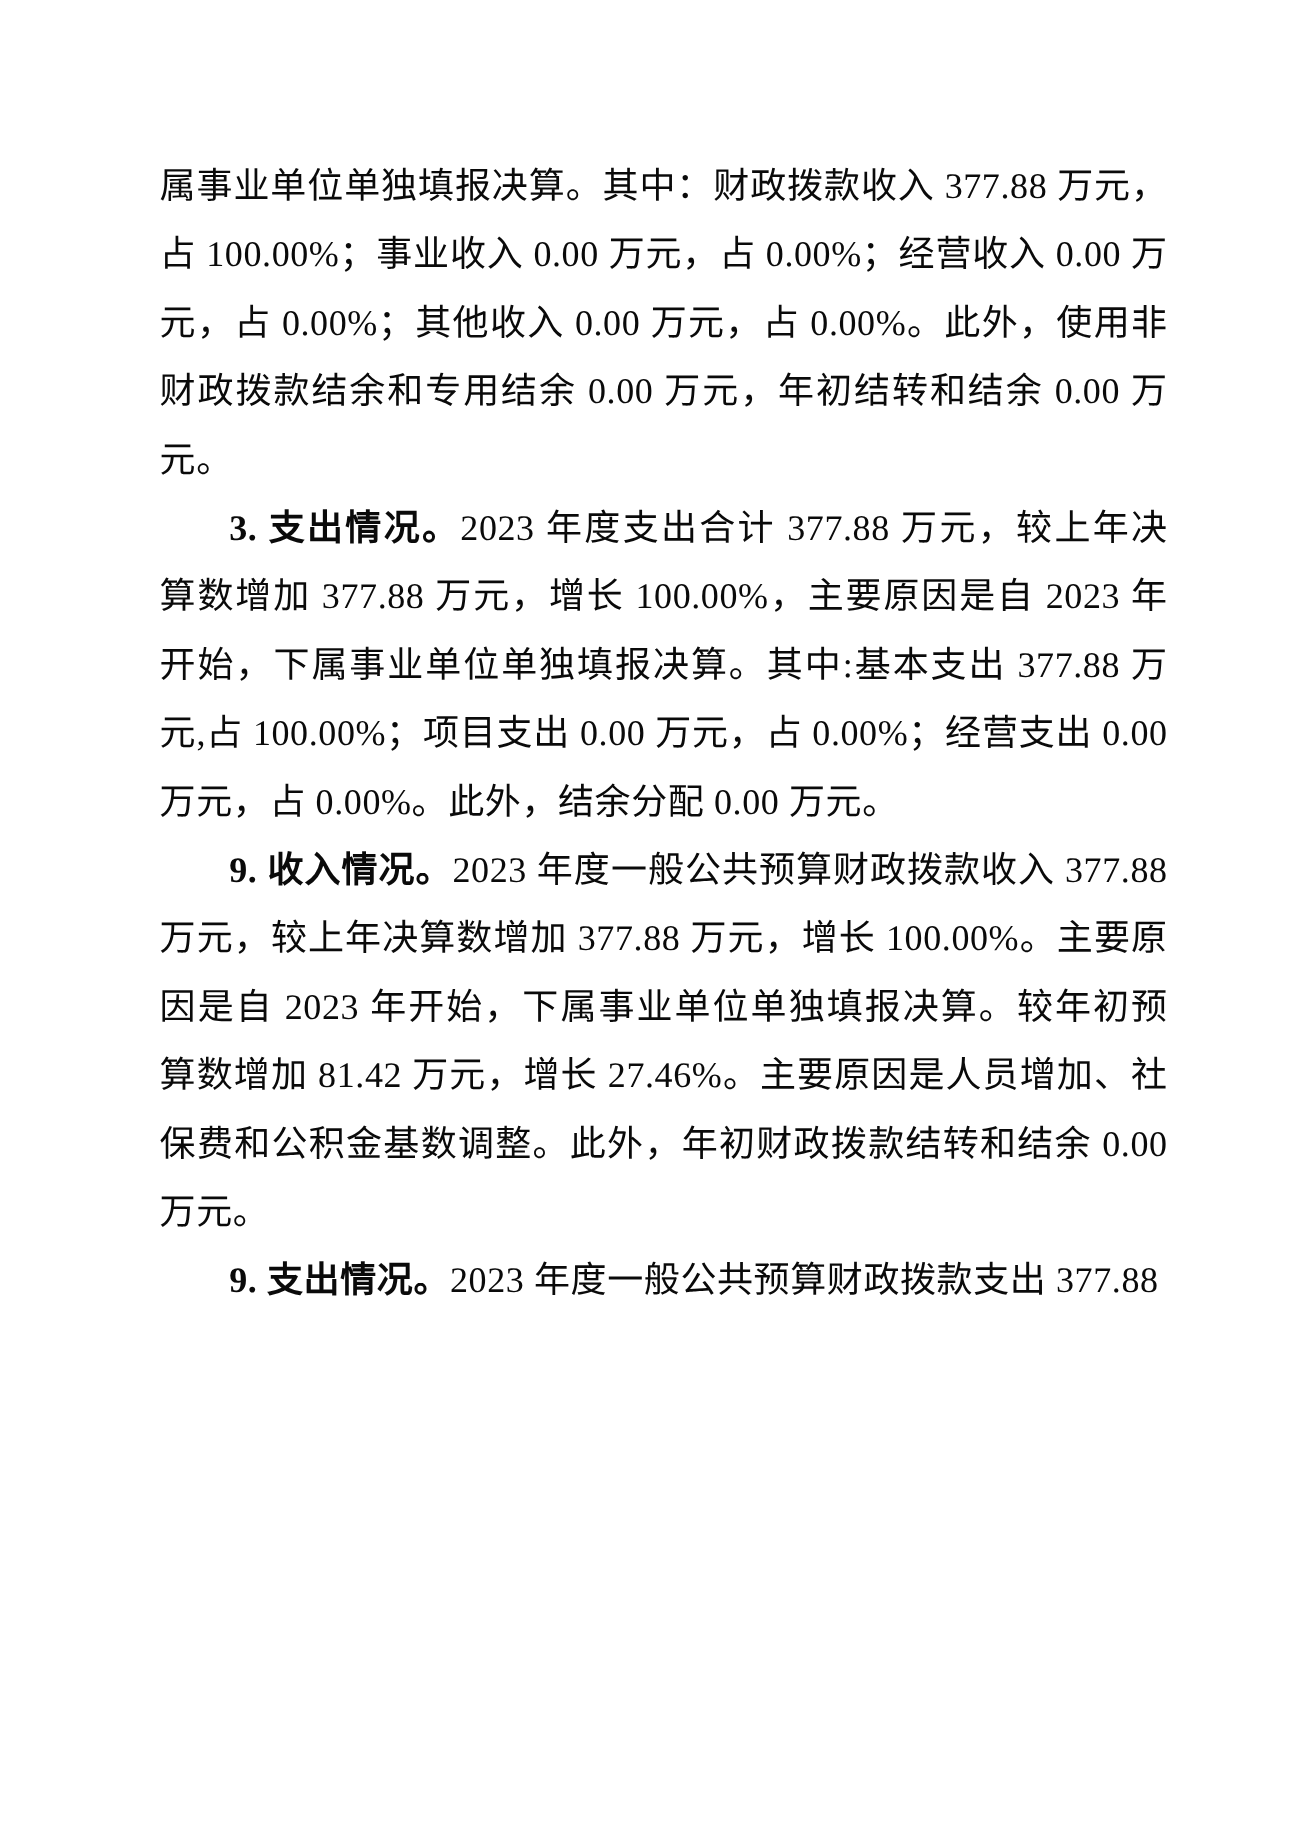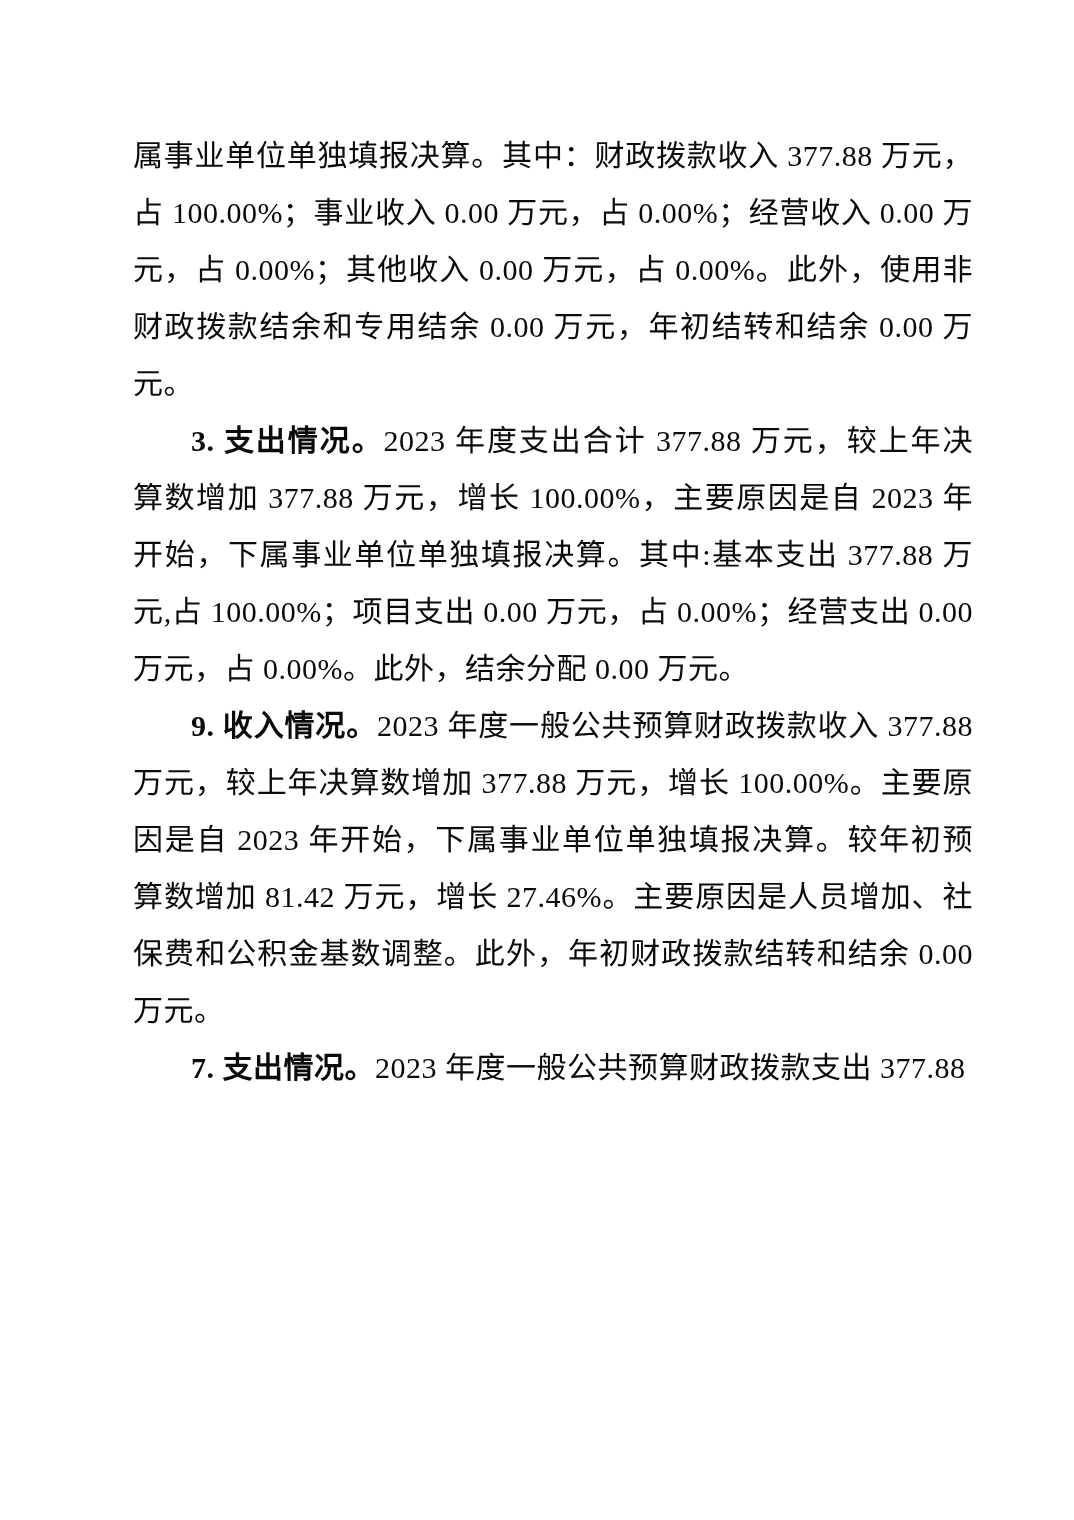--- a/index.html
+++ b/index.html
@@ -50,16 +50,16 @@
 </style>
 </head>
 <body>
 
 <div class="page">
   <div class="content">
 
   <p class="para"><span class="run-normal">属事业单位单独填报决算。其中：财政拨款收入 377.88 万元，占 100.00%；事业收入 0.00 万元，占 0.00%；经营收入 0.00 万元，占 0.00%；其他收入 0.00 万元，占 0.00%。此外，使用非财政拨款结余和专用结余 0.00 万元，年初结转和结余 0.00 万元。</span></p>
       <p class="para indent"><span class="run-bold">3. 支出情况。</span><span class="run-normal">2023 年度支出合计 377.88 万元，较上年决算数增加 377.88 万元，增长 100.00%，主要原因是自 2023 年开始，下属事业单位单独填报决算。其中:基本支出 377.88 万元,占 100.00%；项目支出 0.00 万元，占 0.00%；经营支出 0.00 万元，占 0.00%。此外，结余分配 0.00 万元。</span></p>
       <p class="para indent"><span class="run-bold">9. 收入情况。</span><span class="run-normal">2023 年度一般公共预算财政拨款收入 377.88 万元，较上年决算数增加 377.88 万元，增长 100.00%。主要原因是自 2023 年开始，下属事业单位单独填报决算。较年初预算数增加 81.42 万元，增长 27.46%。主要原因是人员增加、社保费和公积金基数调整。此外，年初财政拨款结转和结余 0.00 万元。</span></p>
-      <p class="para indent"><span class="run-bold">7. 支出情况。</span><span class="run-normal">2023 年度一般公共预算财政拨款支出 377.88</span></p>
+      <p class="para indent"><span class="run-bold">9. 支出情况。</span><span class="run-normal">2023 年度一般公共预算财政拨款支出 377.88</span></p>
     </div>
   <div class="footer">2</div>
 </div>
 
 </body></html>

